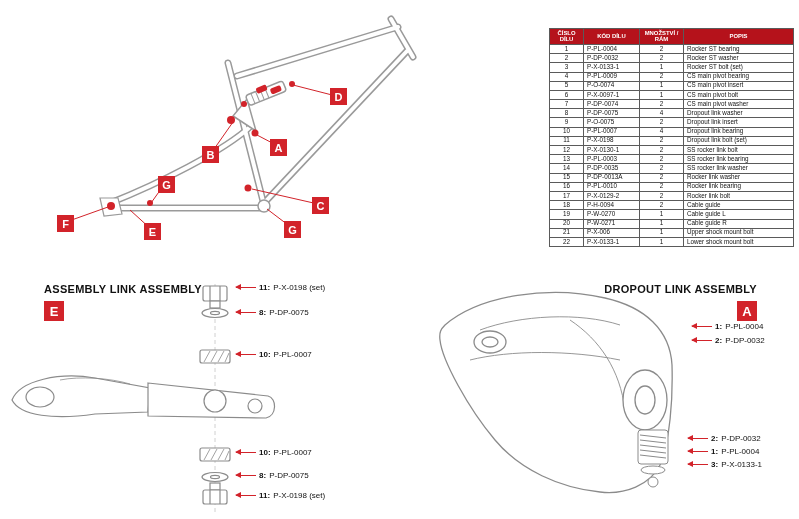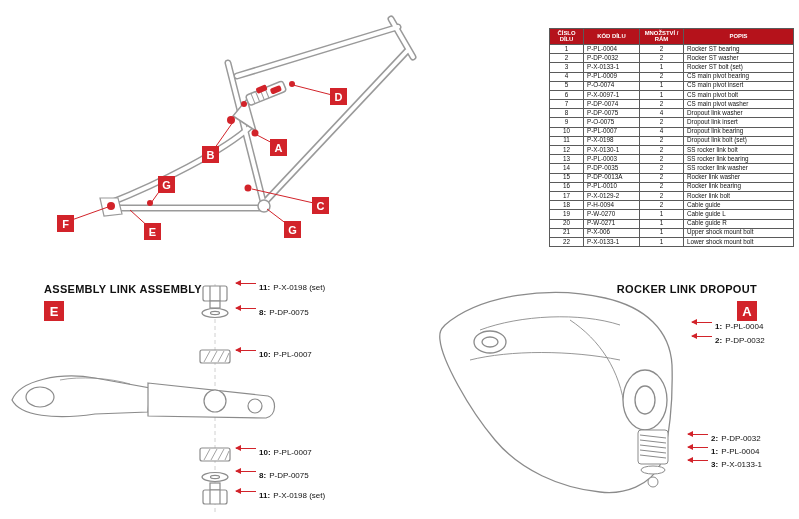--- a/index.html
+++ b/index.html
@@ -16,21 +16,21 @@
   .parts-table th,.parts-table td{border:1px solid #5a5a5a;padding:0 3px;height:8.2px;
                line-height:1.1;overflow:hidden;white-space:nowrap;}
   .parts-table thead th{background:#b5121b;color:#fff;font-size:5.9px;font-weight:bold;
                text-align:center;height:12px;white-space:normal;padding:1px 2px;}
   td.c-num,td.c-qty{text-align:center;}
   td.c-code,td.c-desc{text-align:left;}
   
   .sec-title{position:absolute;font-size:11px;font-weight:bold;letter-spacing:.3px;color:#111;
              white-space:nowrap;}
   
-  .co{position:absolute;display:flex;align-items:flex-start;gap:3px;font-size:8px;font-weight:bold;
+  .co{position:absolute;display:flex;align-items:center;gap:3px;font-size:8px;font-weight:bold;
       white-space:nowrap;color:#111;}
   .co .arr{display:inline-block;width:20px;height:1px;background:#d2232a;position:relative;}
   .co .arr::before{content:"";position:absolute;left:-1px;top:-3px;width:0;height:0;
       border-top:3.5px solid transparent;border-bottom:3.5px solid transparent;
       border-right:6px solid #d2232a;}
   .co .code{font-weight:normal;}
 </style>
 </head>
 <body>
 
@@ -331,21 +331,21 @@
     <span class="arr"></span>
     <b>8:</b>
     <span class="code">P-DP-0075</span>
   </div>
   <div class="co" style="left:236px;top:491px">
     <span class="arr"></span>
     <b>11:</b>
     <span class="code">P-X-0198 (set)</span>
   </div>
 
-  <div class="sec-title" style="right:42px;top:283px">ROCKER LINK DROPOUT</div>
+  <div class="sec-title" style="right:42px;top:283px">DROPOUT LINK ASSEMBLY</div>
   <div class="tag big" style="left:737px;top:301px">A</div>
 
   <svg style="left:420px;top:280px" width="379" height="239" viewBox="0 0 379 239">
     <g fill="#fff" stroke="#8b8b8b" stroke-width="1.3">
       <path d="M25,45 C60,15 130,5 185,18 C225,27 250,50 252,85 C253,120 250,160 240,185 C230,205 205,215 180,212 C140,208 100,190 75,160 C48,128 22,80 20,60 C19,52 21,49 25,45 Z"></path>
       <path d="M60,50 C100,35 160,32 200,45" fill="none" stroke-width="0.9"></path>
       <path d="M50,80 C90,70 150,70 200,80" fill="none" stroke-width="0.9"></path>
       <path d="M150,40 C180,60 200,90 205,130" fill="none" stroke-width="0.9"></path>
       <ellipse cx="70" cy="62" rx="16" ry="11"></ellipse>
       <ellipse cx="70" cy="62" rx="8" ry="5"></ellipse>

